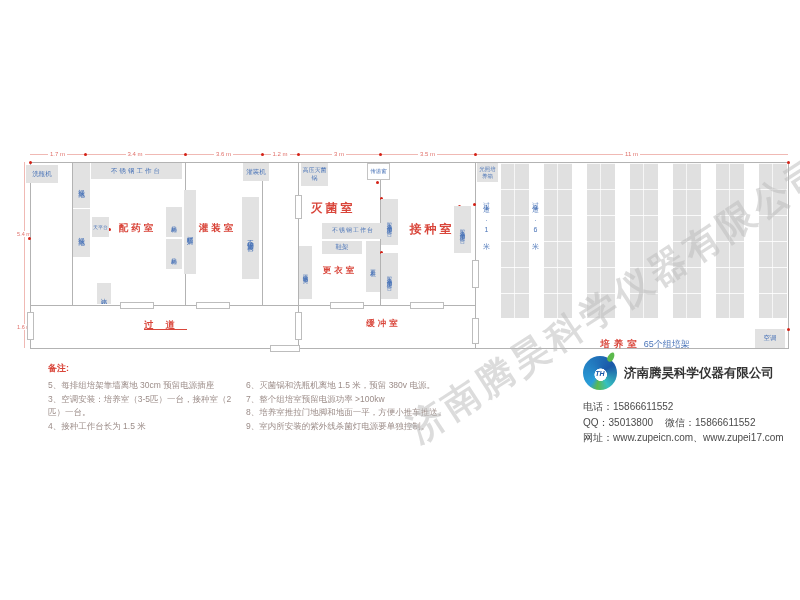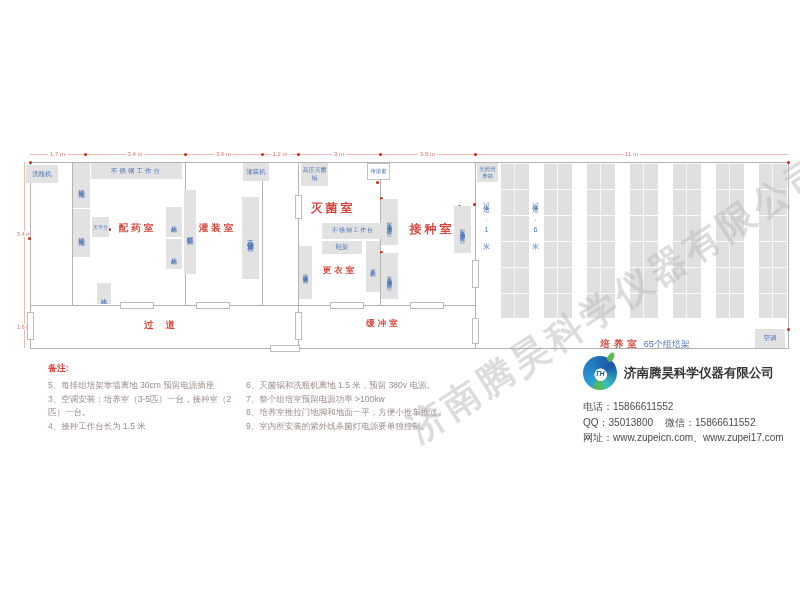--- a/index.html
+++ b/index.html
@@ -216,21 +216,21 @@
   <div class="rack" style="left:759px;top:163px;"></div>
 
   <div class="vtext" style="left:481px;top:196px;height:62px;">过道1.1米</div>
   <div class="vtext" style="left:530px;top:196px;height:62px;">过道0.6米</div>
 
   <div class="room" style="left:110px;top:222px;width:55px;">配药室</div>
   <div class="room" style="left:190px;top:222px;width:55px;">灌装室</div>
   <div class="room" style="left:307px;top:200px;width:52px;font-size:12px;">灭菌室</div>
   <div class="room" style="left:314px;top:265px;width:52px;font-size:8.5px;">更衣室</div>
   <div class="room" style="left:406px;top:221px;width:52px;font-size:12px;">接种室</div>
-  <div class="room" style="left:128px;top:319px;width:75px;letter-spacing:12px;">过道</div>
+  <div class="room" style="left:128px;top:319px;width:75px;letter-spacing:12px;text-decoration:underline;">过道</div>
   <div class="room" style="left:356px;top:318px;width:55px;font-size:8.5px;">缓冲室</div>
   <div class="culture-caption">
     <span class="red">培养室</span><span class="blue">65个组培架</span>
   </div>
 
   <div class="notes">
     <div class="heading">备注:</div>
     <div class="notes-cols">
       <div class="notes-col1">
         <div class="note-line">5、每排组培架靠墙离地 30cm 预留电源插座</div>

